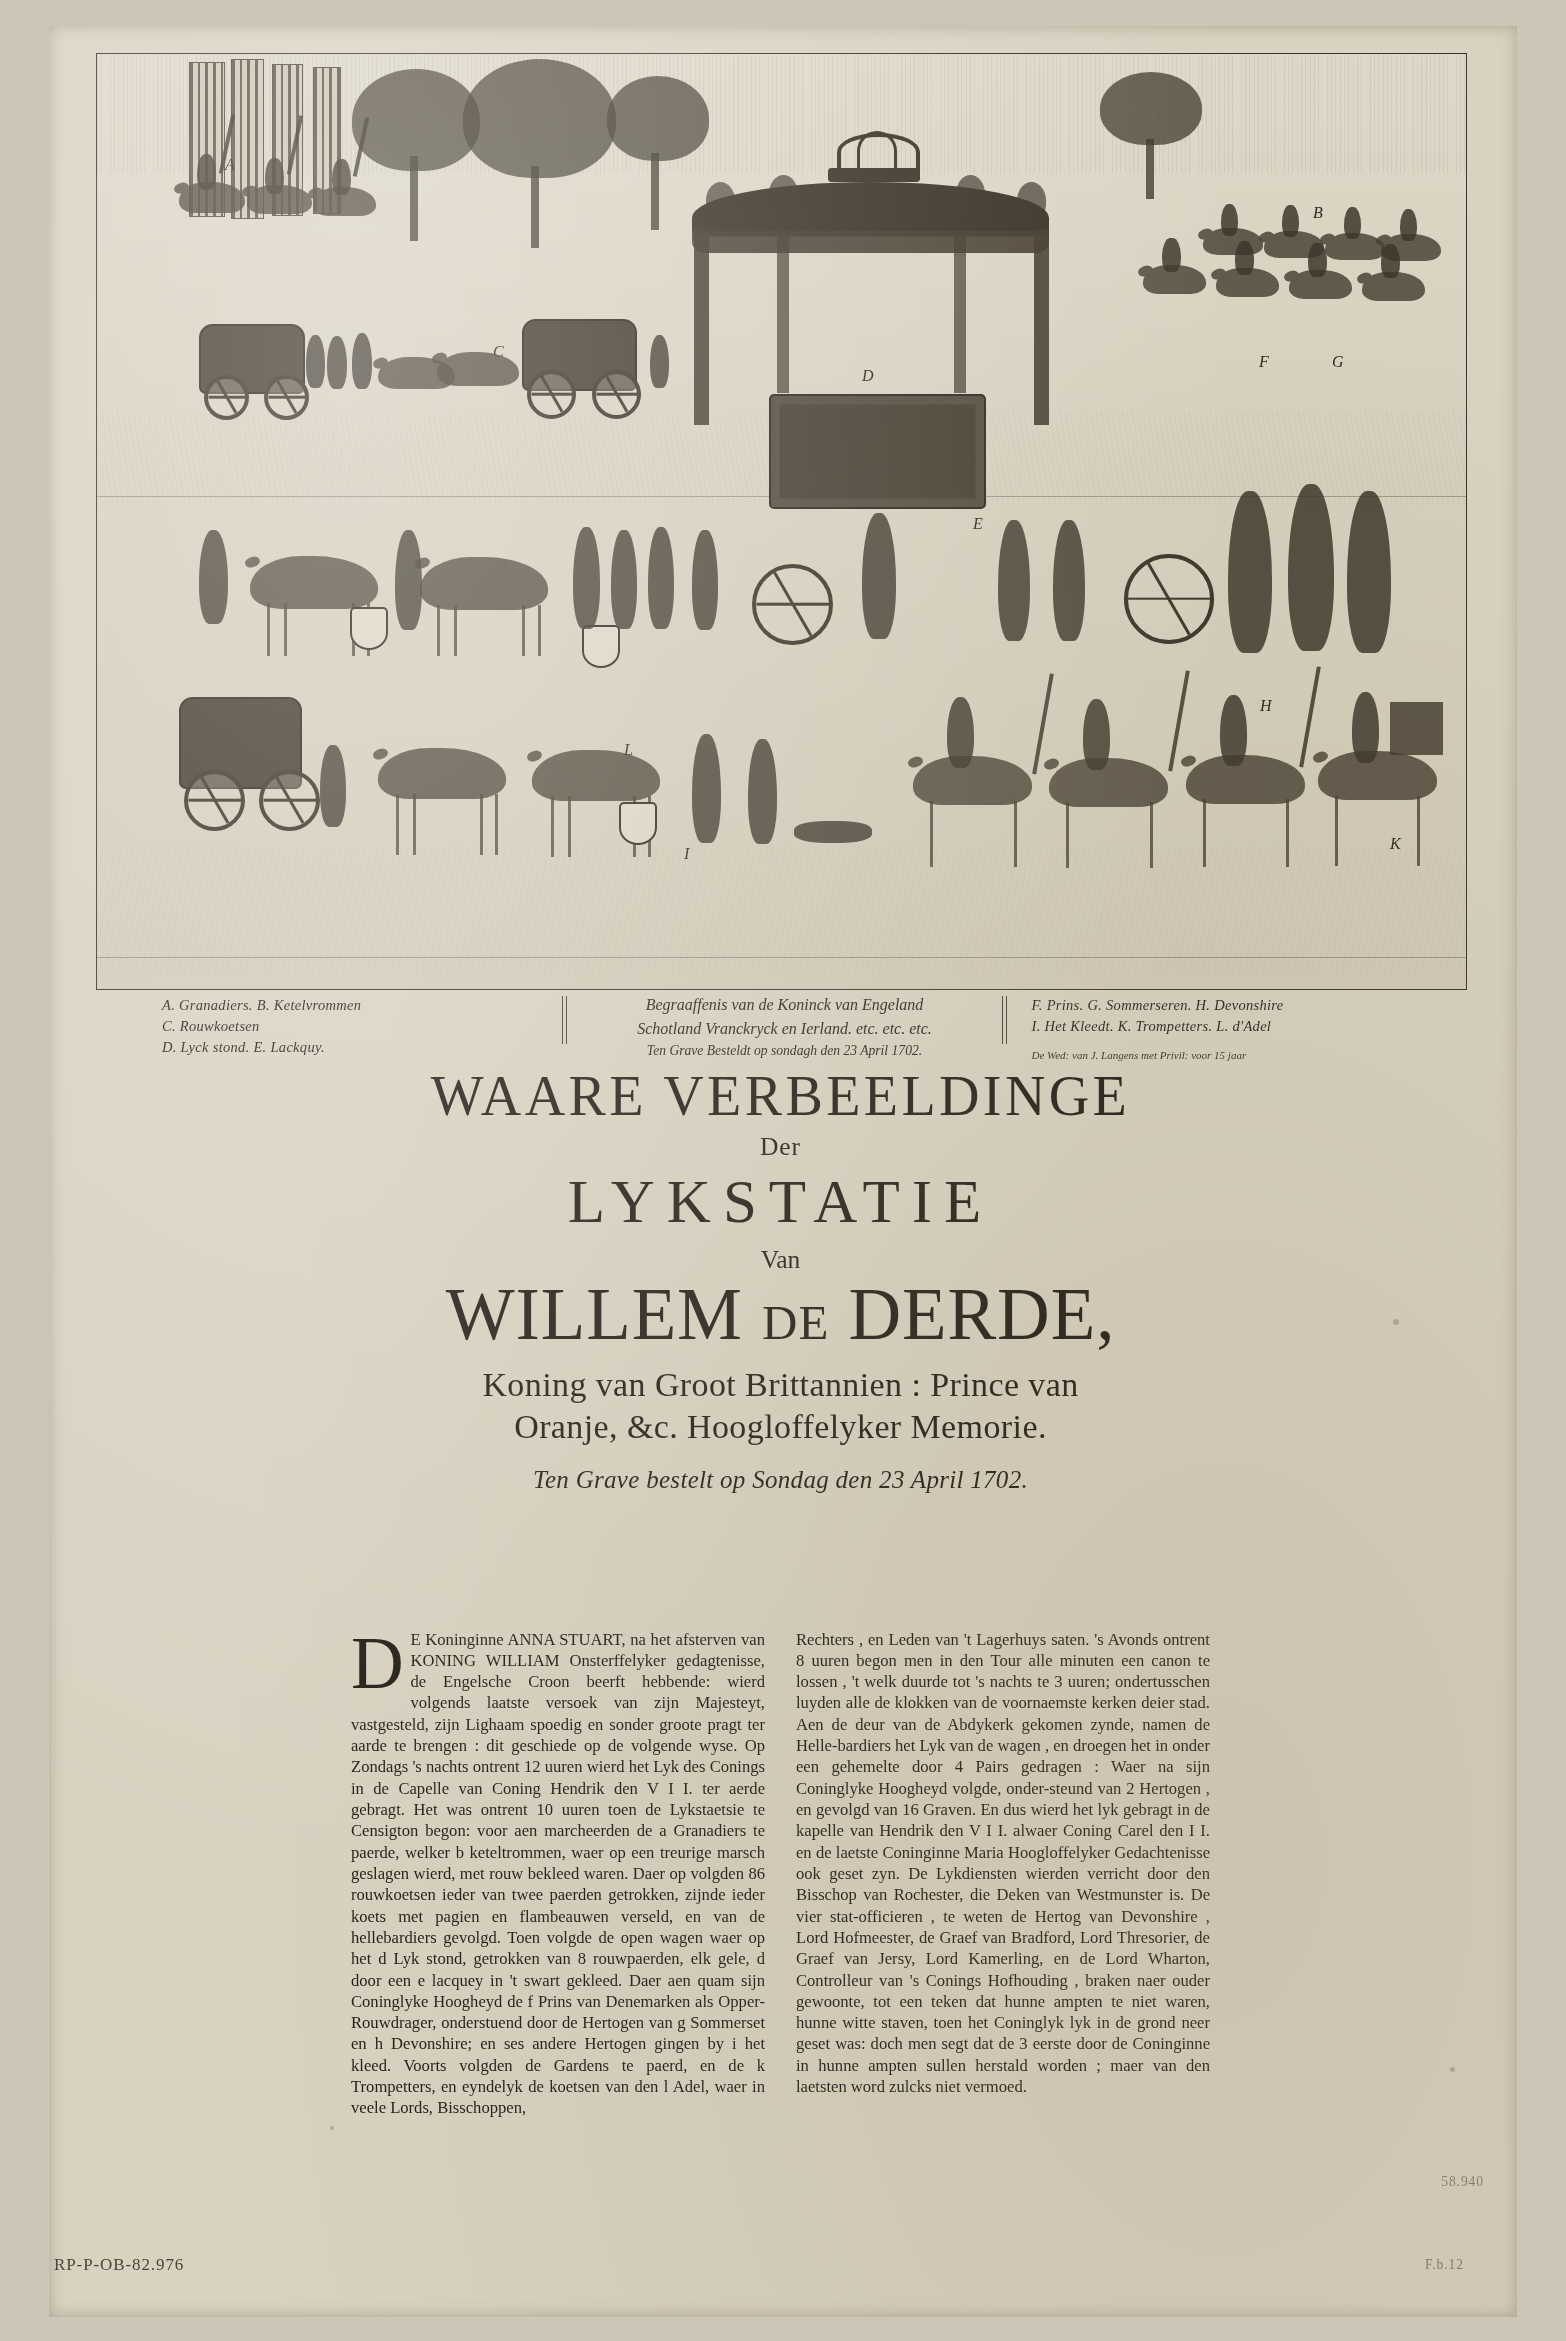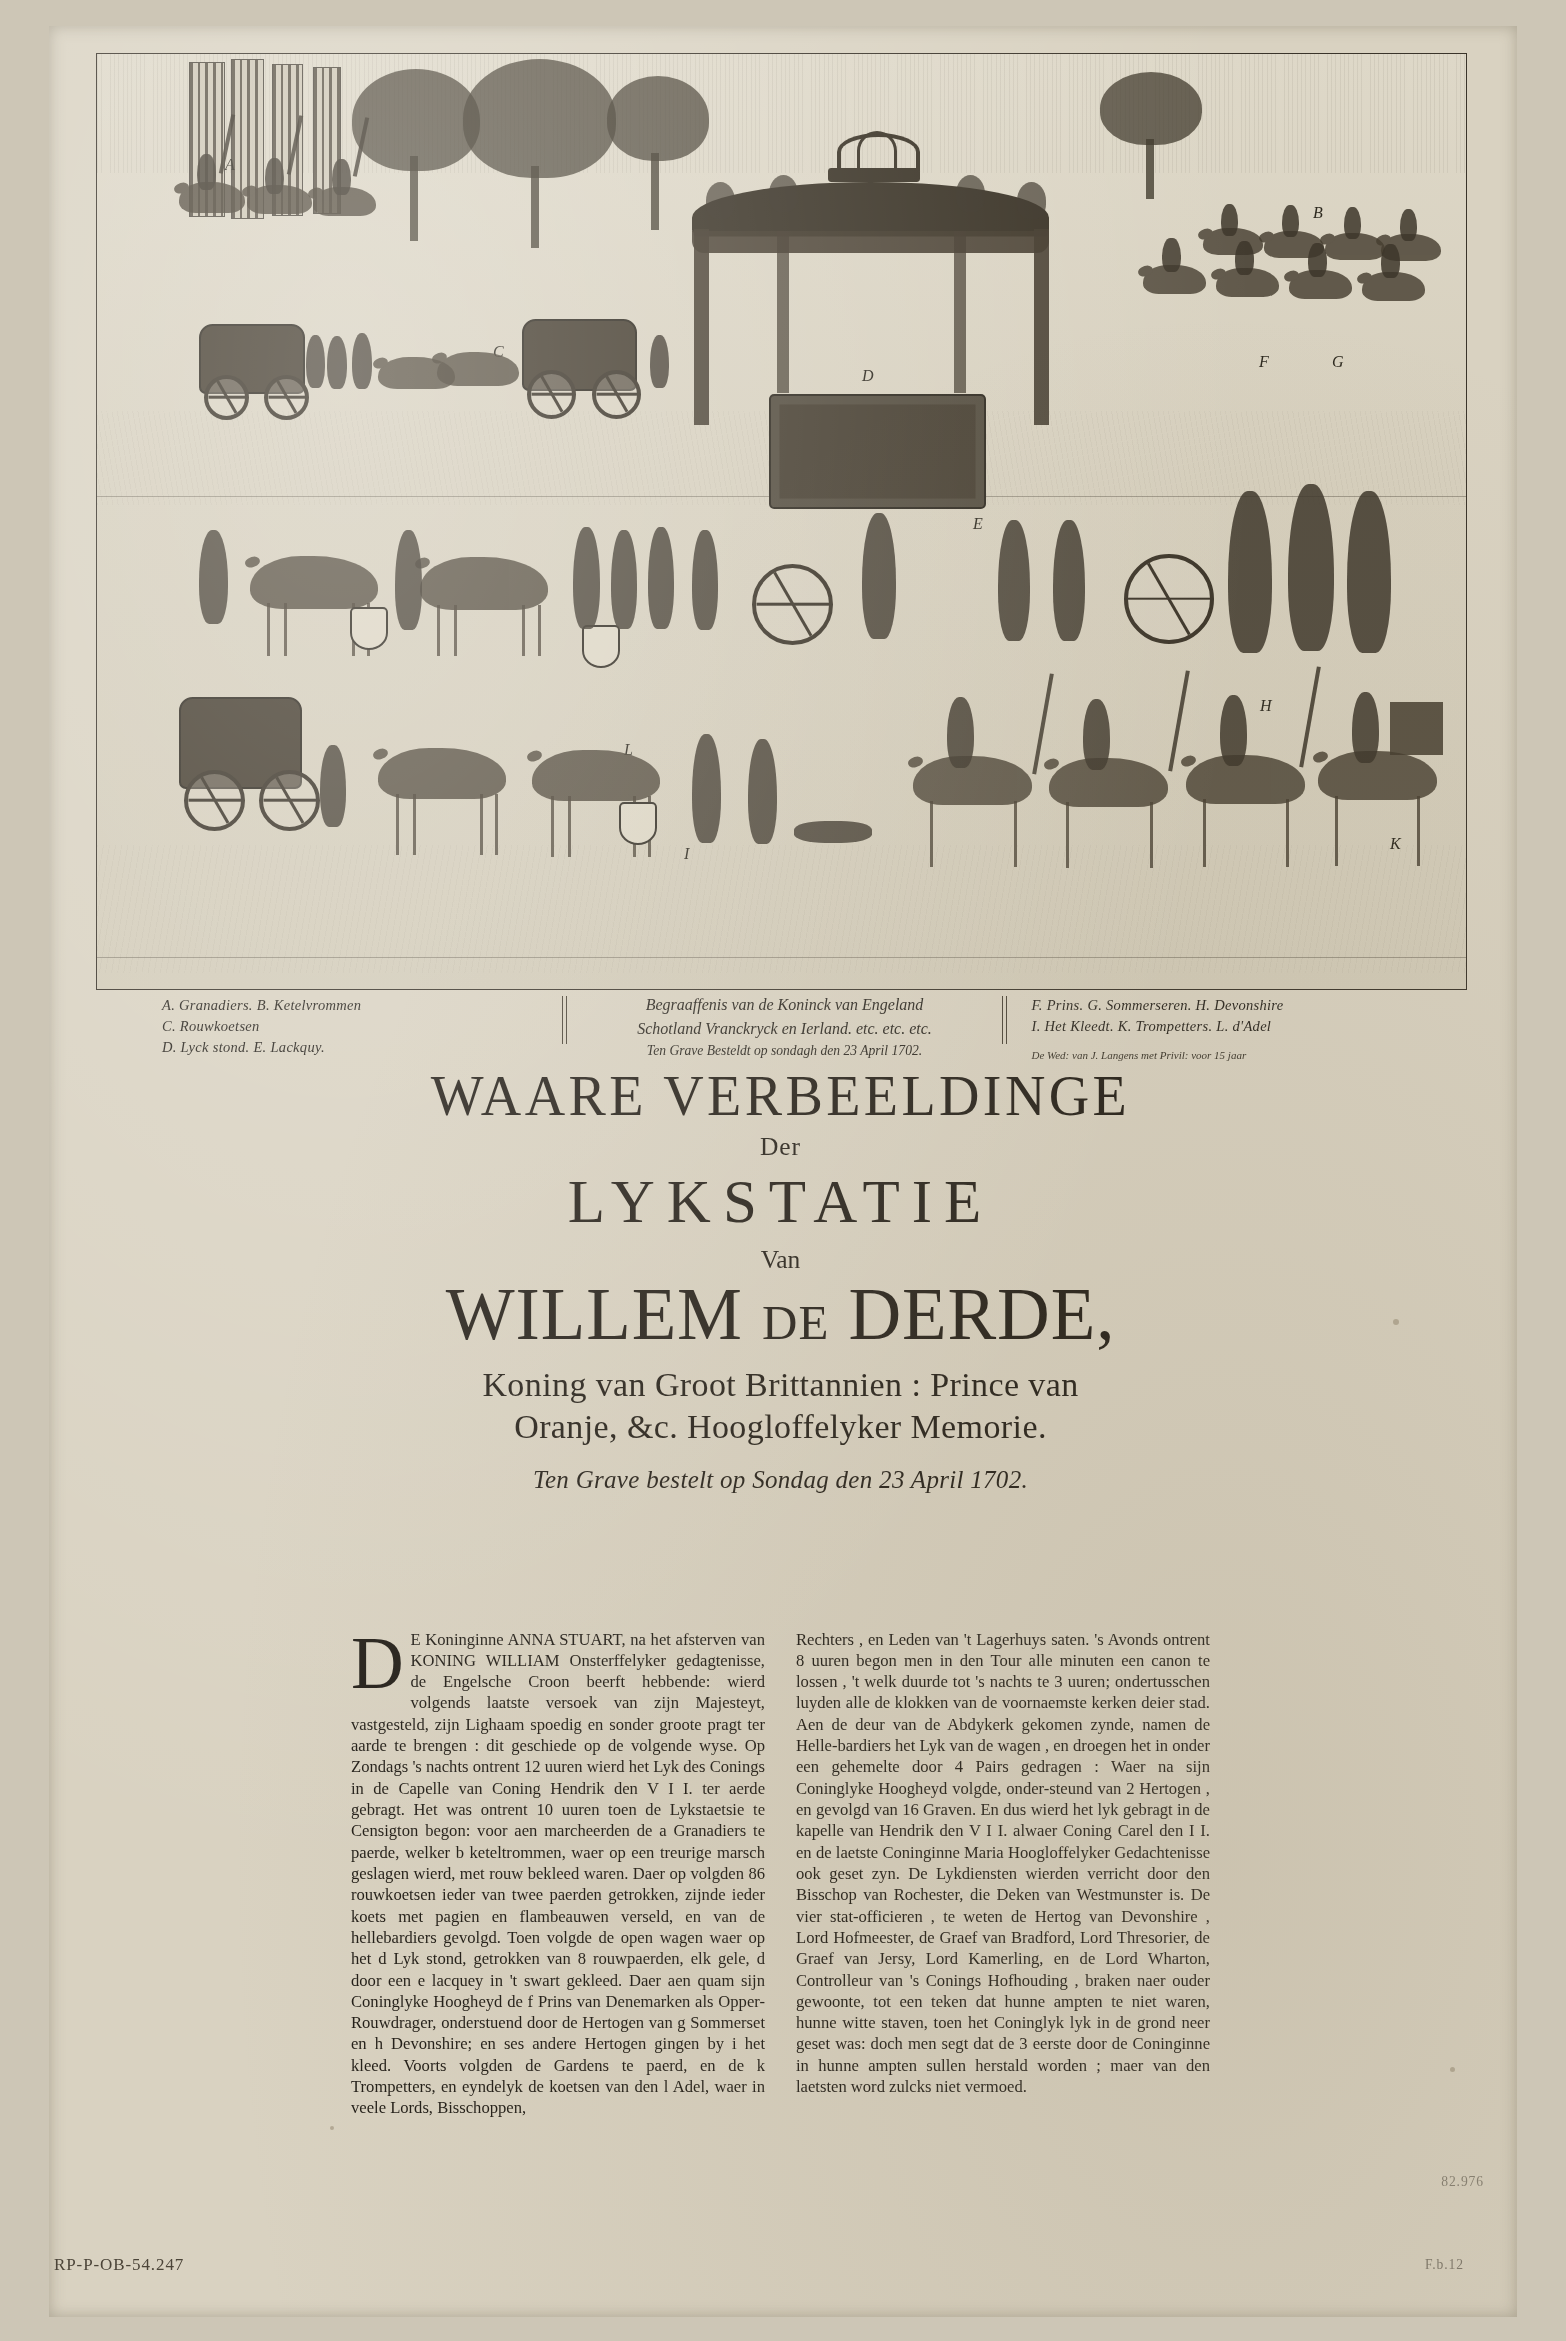--- a/index.html
+++ b/index.html
@@ -612,17 +612,17 @@
       <div class="col-text right">
         <span>Rechters , en Leden van 't Lagerhuys saten. 's Avonds ontrent 8 uuren begon men in den Tour alle minuten een canon te lossen , 't welk duurde tot 's nachts te 3 uuren; ondertusschen luyden alle de klokken van de voornaemste kerken deier stad.  Aen de deur van de Abdykerk gekomen zynde, namen de Helle-bardiers het Lyk van de wagen , en droegen het in onder een gehemelte door 4 Pairs gedragen : Waer na sijn Coninglyke Hoogheyd volgde, onder-steund van 2 Hertogen , en gevolgd van 16 Graven. En dus wierd het lyk gebragt in de kapelle van Hendrik den V I I. alwaer Coning Carel den I I. en de laetste Coninginne Maria Hoogloffelyker Gedachtenisse ook geset zyn. De Lykdiensten wierden verricht door den Bisschop van Rochester, die Deken van Westmunster is.  De vier stat-officieren , te weten de Hertog van Devonshire , Lord Hofmeester, de Graef van Bradford, Lord Thresorier, de Graef van Jersy, Lord Kamerling, en de Lord Wharton, Controlleur van 's Conings Hofhouding , braken naer ouder gewoonte, tot een teken dat hunne ampten te niet waren, hunne witte staven, toen het Coninglyk lyk in de grond neer geset was: doch men segt dat de 3 eerste door de Coninginne in hunne ampten sullen herstald worden ; maer van den laetsten word zulcks niet vermoed.</span>
       </div>
     </div>
 
     <div class="speck" style="left:1344px;top:1293px;width:6px;height:6px;"></div>
     <div class="speck" style="left:1401px;top:2041px;width:5.1px;height:5.1px;"></div>
     <div class="speck" style="left:281px;top:2100px;width:4.3px;height:4.3px;"></div>
   </div>
 
-  <div class="pencil left-bottom">RP-P-OB-54.247</div>
+  <div class="pencil left-bottom">RP-P-OB-82.976</div>
   <div class="pencil right-bottom">F.b.12</div>
-  <div class="pencil right-upper">82.976</div>
+  <div class="pencil right-upper">58.940</div>
 </div>
 
 
 </body></html>

